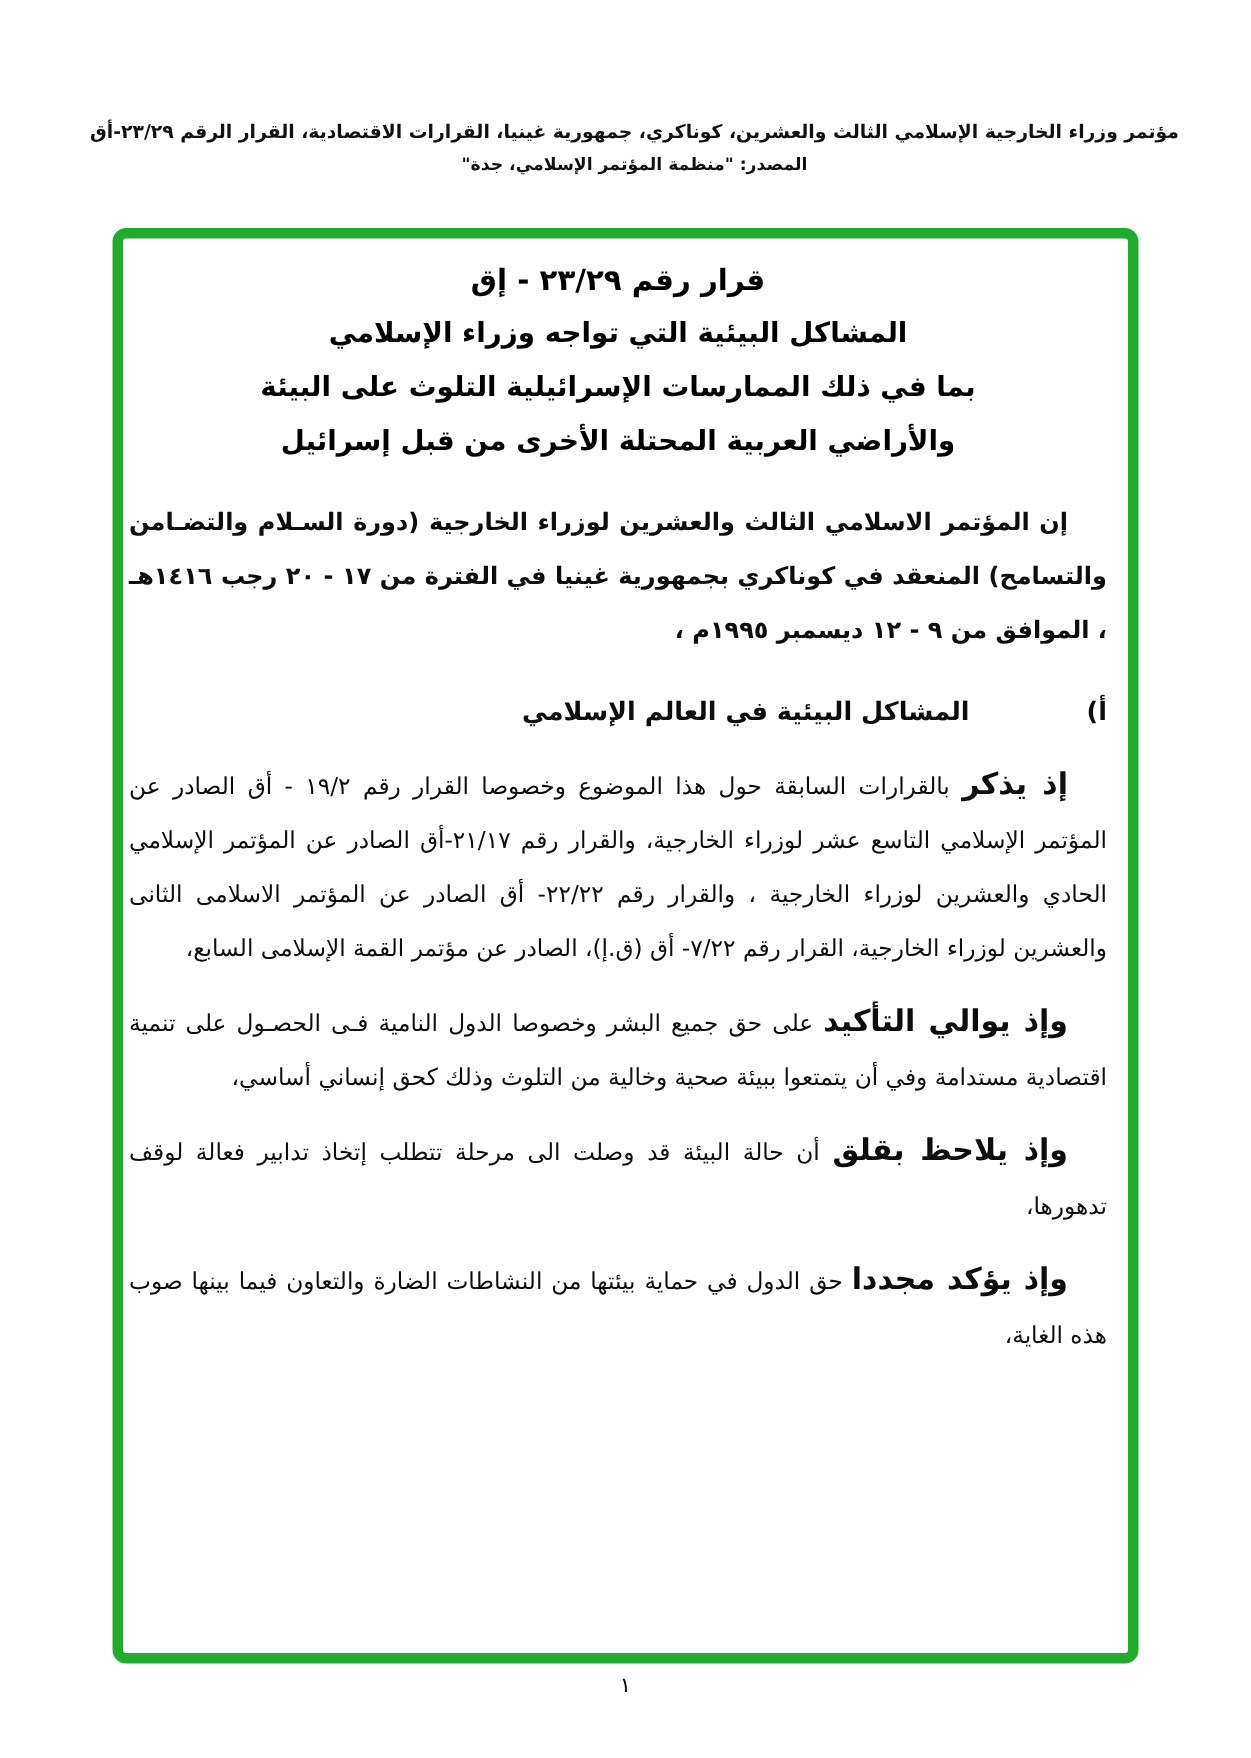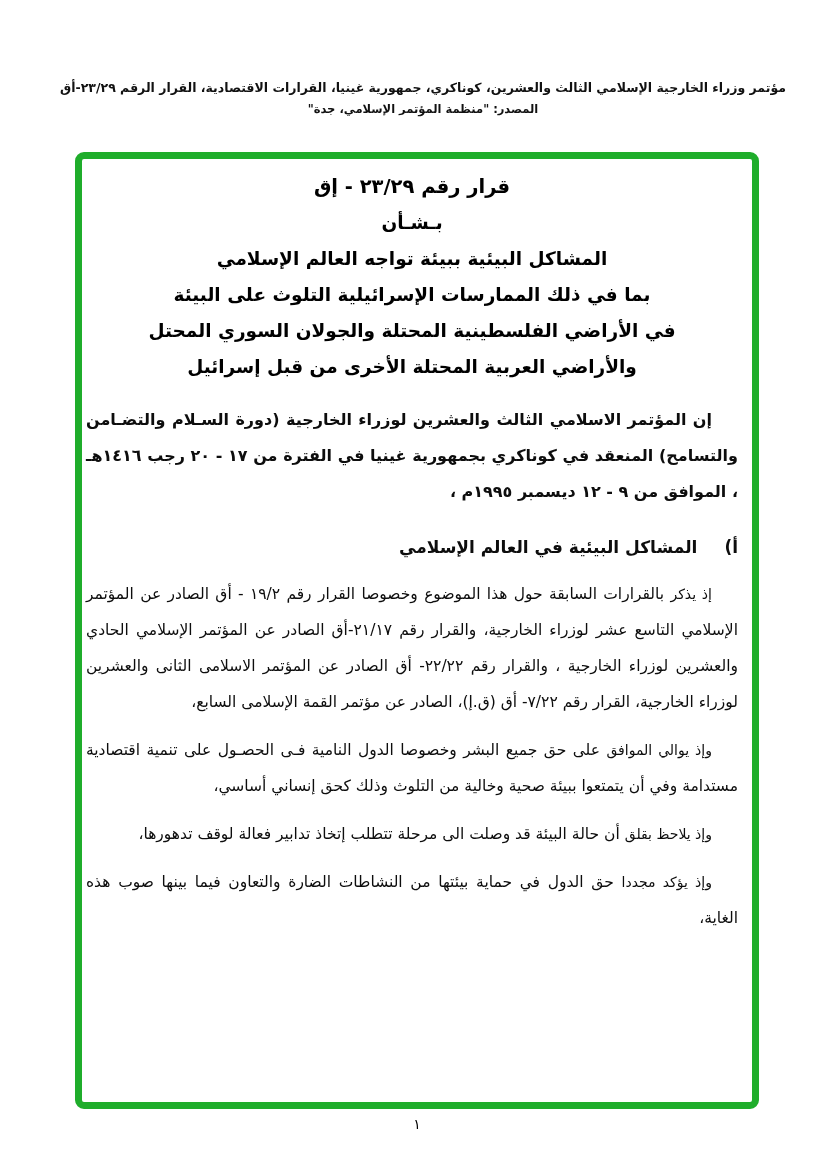--- a/index.html
+++ b/index.html
@@ -63,32 +63,32 @@
   }
   .section-heading{
     margin-top:20px;
     display:flex;
     align-items:baseline;
     font-weight:bold;
     font-size:17px;
     line-height:34px;
   }
   .section-marker{flex:0 0 auto;}
-  .section-title{margin-right:27px;}
+  .section-title{margin-right:78px;}
   .para{
     margin-top:12px;
     font-size:15.5px;
     line-height:36px;
     text-align:justify;
     text-indent:26px;
     color:#0d0d0d;
   }
   .lead{
-    font-weight:normal;
-    font-size:14px;
+    font-weight:bold;
+    font-size:20px;
     letter-spacing:0.5px;
   }
   .page-number{
     position:absolute;
     left:0;right:0;
     top:1116px;
     text-align:center;
     font-size:14px;
     color:#000;
   }
@@ -98,40 +98,38 @@
 
 <div class="header">
   <div class="header-line1">مؤتمر وزراء الخارجية الإسلامي الثالث والعشرين، كوناكري، جمهورية غينيا، القرارات الاقتصادية، القرار الرقم ٢٣/٢٩-أق</div>
   <div class="header-line2">المصدر:  "منظمة المؤتمر الإسلامي، جدة"</div>
 </div>
 
 <div class="doc-frame">
 
   <div class="title-block">
     <div class="title-line first">قرار رقم ٢٣/٢٩ - إق</div>
-    <div class="title-line">بـشـأن</div>
-    <div class="title-line">المشاكل البيئية ببيئة تواجه العالم الإسلامي</div>
+    <div class="title-line">المشاكل البيئية التي تواجه وزراء الإسلامي</div>
     <div class="title-line">بما في ذلك الممارسات الإسرائيلية التلوث على البيئة</div>
-    <div class="title-line">في الأراضي الفلسطينية المحتلة والجولان السوري المحتل</div>
     <div class="title-line">والأراضي العربية المحتلة الأخرى من قبل إسرائيل</div>
   </div>
 
   <div class="intro">إن المؤتمر الاسلامي الثالث والعشرين لوزراء الخارجية (دورة السـلام والتضـامن والتسامح) المنعقد في كوناكري بجمهورية  غينيا في الفترة من ١٧ - ٢٠ رجب ١٤١٦هـ ، الموافق من ٩ - ١٢ ديسمبر ١٩٩٥م ،</div>
 
   <div class="section-heading">
     <span class="section-marker">أ)</span>
     <span class="section-title">المشاكل البيئية في العالم الإسلامي</span>
   </div>
 
   <div class="para">
     <span class="lead">إذ يذكر</span><span> بالقرارات السابقة حول هذا الموضوع  وخصوصا القرار رقم ١٩/٢ - أق الصادر عن المؤتمر الإسلامي التاسع عشر لوزراء الخارجية، والقرار رقم ٢١/١٧-أق الصادر عن المؤتمر الإسلامي الحادي والعشرين لوزراء الخارجية ، والقرار رقم ٢٢/٢٢- أق الصادر عن المؤتمر الاسلامى الثانى والعشرين لوزراء الخارجية، القرار رقم ٧/٢٢- أق (ق.إ)، الصادر عن مؤتمر القمة الإسلامى السابع،</span>
   </div>
 
   <div class="para">
-    <span class="lead">وإذ يوالي الموافق</span><span> على حق جميع البشر وخصوصا الدول النامية فـى الحصـول على تنمية اقتصادية مستدامة وفي أن يتمتعوا ببيئة صحية وخالية من التلوث وذلك كحق إنساني أساسي،</span>
+    <span class="lead">وإذ يوالي التأكيد</span><span> على حق جميع البشر وخصوصا الدول النامية فـى الحصـول على تنمية اقتصادية مستدامة وفي أن يتمتعوا ببيئة صحية وخالية من التلوث وذلك كحق إنساني أساسي،</span>
   </div>
 
   <div class="para">
     <span class="lead">وإذ يلاحظ بقلق</span><span> أن حالة البيئة قد وصلت الى مرحلة تتطلب إتخاذ تدابير فعالة لوقف تدهورها،</span>
   </div>
 
   <div class="para">
     <span class="lead">وإذ يؤكد مجددا</span><span> حق الدول في حماية بيئتها من النشاطات الضارة والتعاون  فيما بينها صوب هذه الغاية،</span>
   </div>
 

